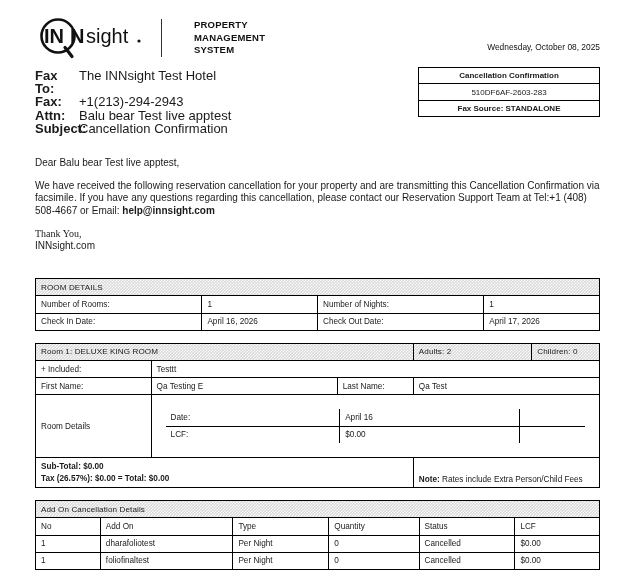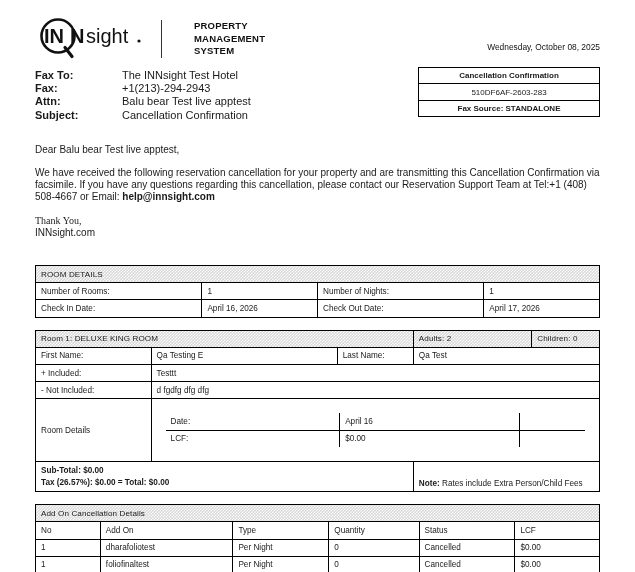--- a/index.html
+++ b/index.html
@@ -33,21 +33,21 @@
     color: #111;
   }
   .head-row {
     display: flex;
     align-items: flex-start;
     justify-content: space-between;
     margin-top: 17px;
   }
   .brand {
     display: flex;
-    align-items: center;
+    align-items: flex-start;
     gap: 8px;
   }
   .brand-mark {
     position: relative;
     width: 118px;
     height: 42px;
     flex: none;
   }
   .brand-mark svg { display: block; }
   .brand-divider {
@@ -76,22 +76,21 @@
   .mid-row {
     display: flex;
     justify-content: space-between;
     align-items: flex-start;
     margin-top: 8px;
   }
   .fax-block { padding-top: 2px; }
   .fax-line {
     display: flex;
     line-height: 13.2px;
-    font-size: 11px;
-    gap: 43px;
+    font-size: 13px;
   }
   .fax-label {
     font-weight: bold;
     width: 44px;
     flex: none;
   }
   .fax-value { white-space: nowrap; }
 
   .conf-box {
     width: 180px;
@@ -267,32 +266,28 @@
           <col style="width:21%">
           <col style="width:12%">
       </colgroup>
       <tbody>
           <tr>
         <td class="section-head" colspan="3">Room 1: DELUXE KING ROOM</td>
         <td class="section-head ta-right">Adults: 2</td>
         <td class="section-head ta-right">Children: 0</td>
       </tr>
       <tr>
+        <td>+ Included:</td>
+        <td colspan="4">Testtt</td>
+      </tr>
+      <tr>
         <td>First Name:</td>
         <td>Qa Testing E</td>
         <td>Last Name:</td>
         <td colspan="2">Qa Test</td>
-      </tr>
-      <tr>
-        <td>+ Included:</td>
-        <td colspan="4">Testtt</td>
-      </tr>
-      <tr>
-        <td>- Not Included:</td>
-        <td colspan="4">d fgdfg dfg dfg</td>
       </tr>
       <tr>
         <td>Room Details</td>
         <td class="no-pad" colspan="4">
           <table class="nested">
             <colgroup>
                   <col style="width:41.5%">
                   <col style="width:43%">
                   <col style="width:15.5%">
                 </colgroup>

